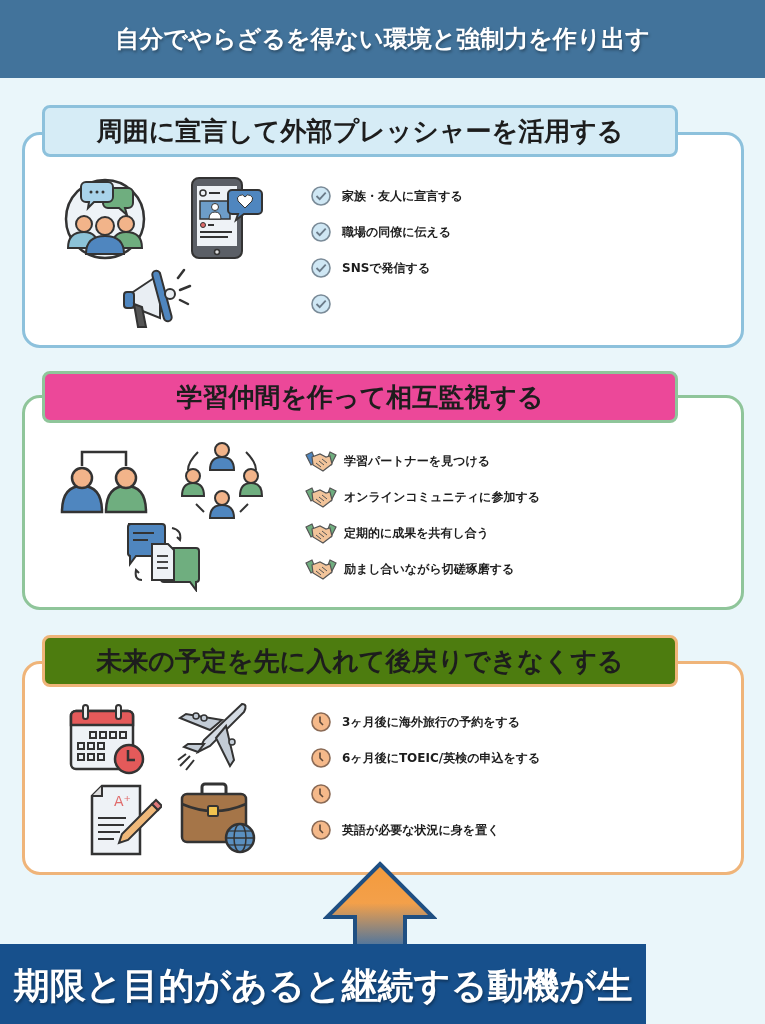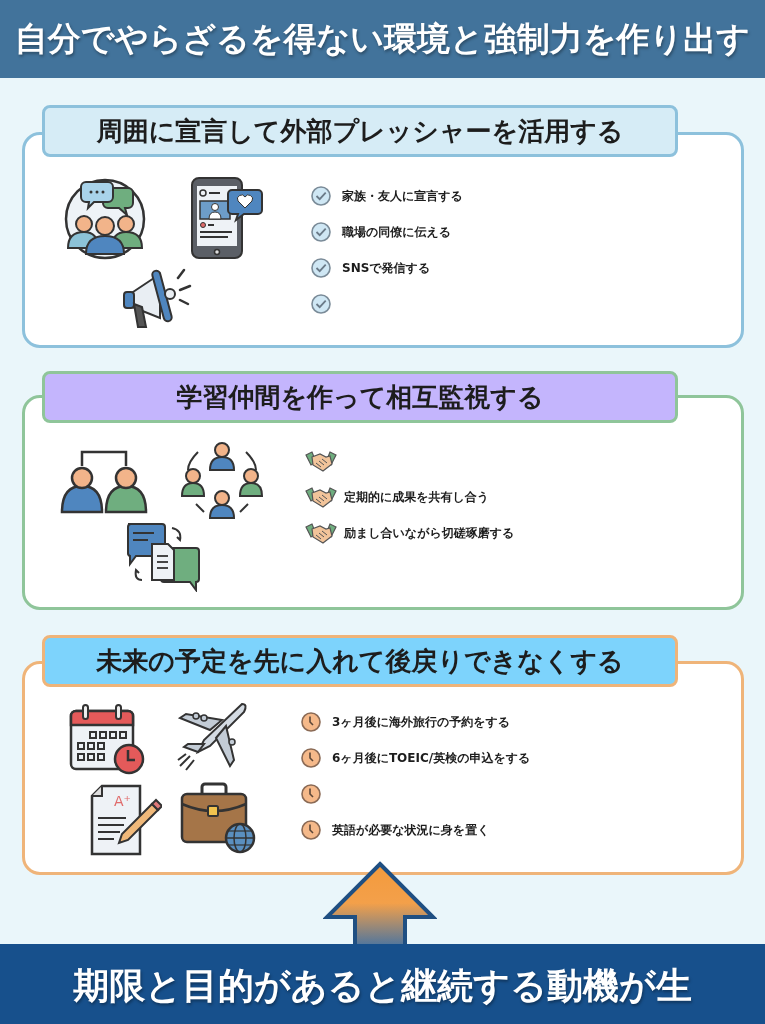--- a/index.html
+++ b/index.html
@@ -9,57 +9,57 @@
     background: #eaf6fa;
     position: relative;
     color: #1d1d1d;
   }
   .header {
     position: absolute; left: 0; top: 0; width: 765px; height: 78px;
     background: #42739b;
     display: flex; align-items: center; justify-content: center;
   }
   .header h1 {
-    color: #fff; font-size: 33px; font-weight: bold; letter-spacing: 0px;
+    color: #fff; font-size: 24px; font-weight: bold; letter-spacing: 0px;
     text-shadow: 1px 2px 3px rgba(0,0,0,0.35);
     white-space: nowrap;
   }
   .section {
     position: absolute; left: 22px; width: 722px;
     background: #fff; border: 3px solid; border-radius: 18px;
   }
   .sec-title {
     position: absolute; left: 42px; width: 636px; height: 52px;
     border: 3px solid; border-radius: 8px;
     display: flex; align-items: center; justify-content: center;
     font-size: 26px; font-weight: bold; white-space: nowrap;
   }
   .s1 { top: 132px; height: 216px; border-color: #8dc1dc; }
   .t1 { top: 105px; background: #d6ecf6; border-color: #8dc1dc; }
   .s2 { top: 395px; height: 215px; border-color: #8fc59a; }
-  .t2 { top: 371px; background: #c4b5fd; border-color: #8fc59a; }
+  .t2 { top: 371px; background: #ec4899; border-color: #8fc59a; }
   .s3 { top: 661px; height: 214px; border-color: #efb479; }
-  .t3 { top: 635px; background: #7dd3fc; border-color: #efb479; text-align: center; }
+  .t3 { top: 635px; background: #4d7c0f; border-color: #efb479; text-align: center; }
 
   .list { position: absolute; list-style: none; }
   .list li {
     display: flex; align-items: center; height: 36px;
     font-size: 12px; font-weight: bold; white-space: nowrap;
   }
   .list li .ico { width: 22px; height: 22px; margin-right: 10px; flex: 0 0 auto; }
   .l1 { left: 310px; top: 178px; }
   .l2 { left: 304px; top: 443px; }
   .l2 li .ico { width: 34px; height: 24px; margin-right: 6px; }
-  .l3 { left: 300px; top: 704px; }
+  .l3 { left: 310px; top: 704px; }
 
   .icon { position: absolute; }
 
   .arrow { position: absolute; left: 323px; top: 861px; width: 114px; height: 90px; }
   .footer {
-    position: absolute; left: 0; top: 944px; width: 765px; height: 80px;
+    position: absolute; left: 0; top: 944px; width: 646px; height: 80px;
     background: #17508c;
     display: flex; align-items: center; justify-content: center;
   }
   .footer p {
     color: #fff; font-size: 36px; font-weight: bold; white-space: nowrap;
     text-shadow: 1px 2px 3px rgba(0,0,0,0.35);
     margin-top: 4px;
   }
 </style>
 </head>
@@ -180,25 +180,35 @@
   <line x1="33" y1="36" x2="44" y2="36" stroke="#333" stroke-width="1.8"></line>
   <line x1="33" y1="42" x2="44" y2="42" stroke="#333" stroke-width="1.8"></line>
   <line x1="33" y1="48" x2="44" y2="48" stroke="#333" stroke-width="1.8"></line>
   <path d="M48 8 q10 2 8 12 l-3 -3" fill="none" stroke="#333" stroke-width="2"></path>
   <path d="M18 60 q-8 0 -6 -10 l3 3" fill="none" stroke="#333" stroke-width="2"></path>
 </svg>
 
 <ul class="list l2">
   <li>
     <svg class="ico" viewBox="0 0 34 24">
+        <path d="M2 6 l6 -3 l4 10 l-5 3z" fill="#4f86bf" stroke="#555" stroke-width="1.2"></path>
+        <path d="M32 6 l-6 -3 l-4 10 l5 3z" fill="#6fae7f" stroke="#555" stroke-width="1.2"></path>
+        <path d="M8 8 l8 -3 l6 3 l4 -1 l2 8 l-9 7 l-10 -6z" fill="#f2c49a" stroke="#555" stroke-width="1.2"></path>
+        <path d="M12 14 l5 4 M15 12 l5 4 M18 10 l5 4" stroke="#555" stroke-width="1"></path>
+      </svg>
+    <span>学習パートナーを見つける</span>
+  </li>
+  <li>
+    <svg class="ico" viewBox="0 0 34 24">
         <path d="M2 6 l6 -3 l4 10 l-5 3z" fill="#6fae7f" stroke="#555" stroke-width="1.2"></path>
         <path d="M32 6 l-6 -3 l-4 10 l5 3z" fill="#6fae7f" stroke="#555" stroke-width="1.2"></path>
         <path d="M8 8 l8 -3 l6 3 l4 -1 l2 8 l-9 7 l-10 -6z" fill="#f2c49a" stroke="#555" stroke-width="1.2"></path>
         <path d="M12 14 l5 4 M15 12 l5 4 M18 10 l5 4" stroke="#555" stroke-width="1"></path>
       </svg>
+    <span>オンラインコミュニティに参加する</span>
   </li>
   <li>
     <svg class="ico" viewBox="0 0 34 24">
         <path d="M2 6 l6 -3 l4 10 l-5 3z" fill="#6fae7f" stroke="#555" stroke-width="1.2"></path>
         <path d="M32 6 l-6 -3 l-4 10 l5 3z" fill="#6fae7f" stroke="#555" stroke-width="1.2"></path>
         <path d="M8 8 l8 -3 l6 3 l4 -1 l2 8 l-9 7 l-10 -6z" fill="#f2c49a" stroke="#555" stroke-width="1.2"></path>
         <path d="M12 14 l5 4 M15 12 l5 4 M18 10 l5 4" stroke="#555" stroke-width="1"></path>
       </svg>
     <span>定期的に成果を共有し合う</span>
   </li>

